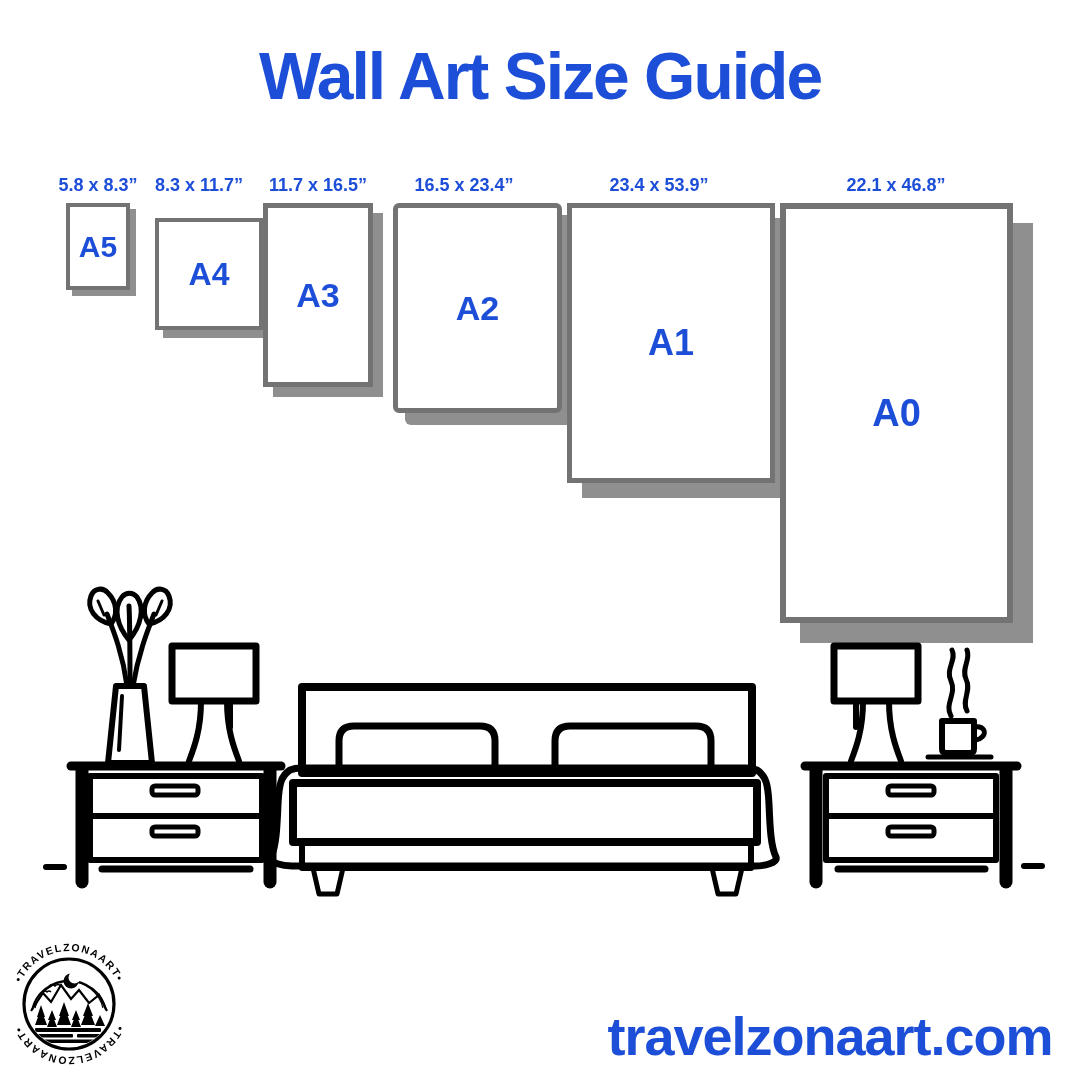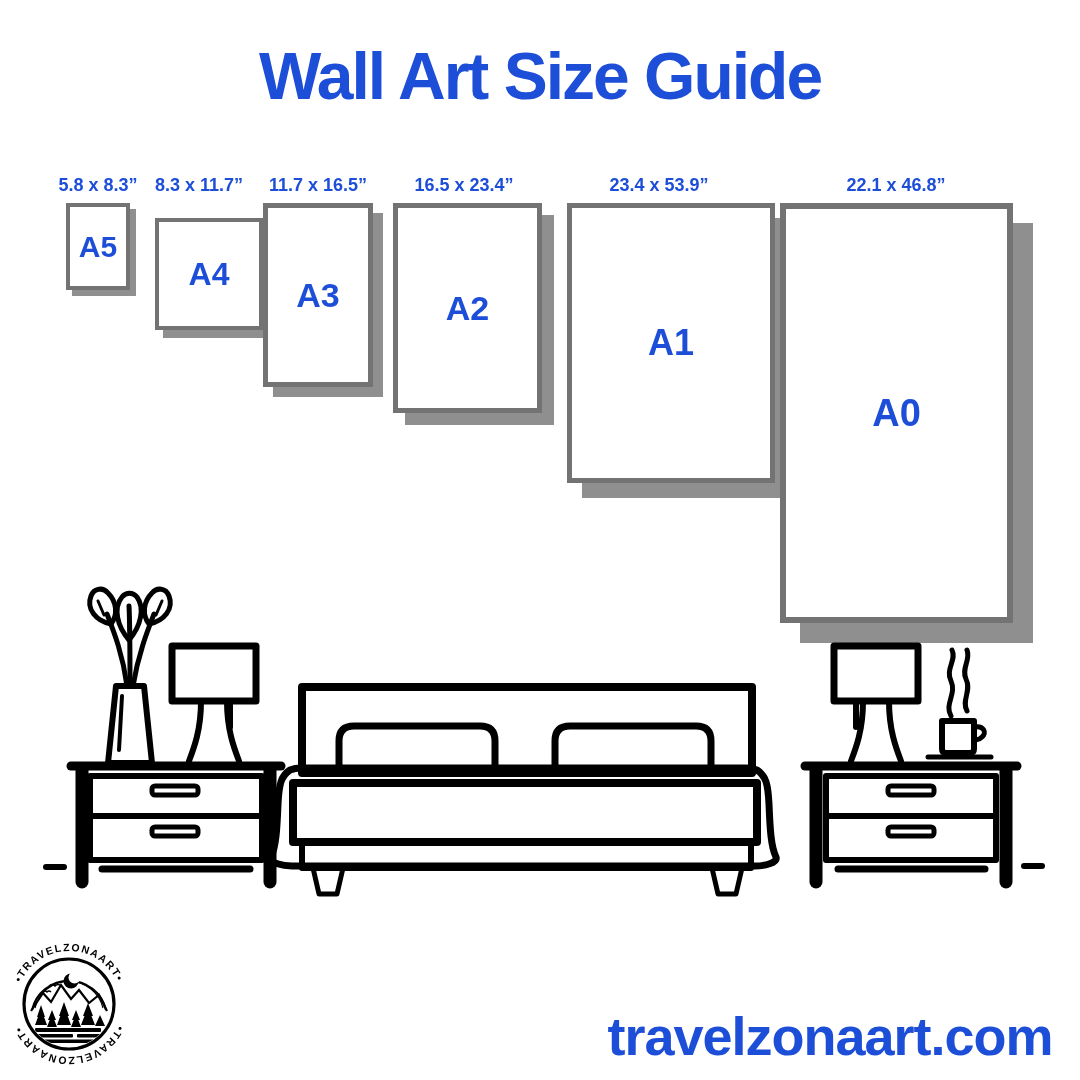--- a/index.html
+++ b/index.html
@@ -8,21 +8,21 @@
   .title{position:absolute;top:38px;left:0;width:1080px;text-align:center;
          font-size:66px;font-weight:bold;letter-spacing:-2px;}
   .size-label{position:absolute;top:175px;width:220px;text-align:center;
               font-size:18px;font-weight:bold;letter-spacing:0;}
   .frame{position:absolute;top:203px;background:#fff;border:4px solid #737373;
          display:flex;align-items:center;justify-content:center;
          font-weight:bold;box-sizing:border-box;}
   .f-a5{left:66px;width:64px;height:87px;box-shadow:6px 6px 0 #8f8f8f;font-size:30px;}
   .f-a4{left:155px;width:108px;height:112px;box-shadow:8px 8px 0 #8f8f8f;font-size:32px;margin-top:15px;}
   .f-a3{left:263px;width:110px;height:184px;border-width:5px;box-shadow:10px 10px 0 #8f8f8f;font-size:34px;}
-  .f-a2{left:393px;width:149px;height:210px;border-width:5px;box-shadow:12px 12px 0 #8f8f8f;font-size:34px;}
+  .f-a2{left:393px;width:169px;height:210px;border-width:5px;box-shadow:12px 12px 0 #8f8f8f;font-size:34px;border-radius:6px;}
   .f-a1{left:567px;width:208px;height:280px;border-width:5px;box-shadow:15px 15px 0 #8f8f8f;font-size:36px;}
   .f-a0{left:780px;width:233px;height:420px;border-width:6px;box-shadow:20px 20px 0 #8f8f8f;font-size:38px;}
   .l-a5{left:-12px}.l-a4{left:89px}.l-a3{left:208px}.l-a2{left:354px}.l-a1{left:549px}.l-a0{left:786px}
   .scene{position:absolute;left:0;top:580px;width:1080px;height:320px;}
   .scene path,.scene line,.scene rect{stroke:#000;stroke-linecap:round;stroke-linejoin:round;fill:none;}
   .logo{position:absolute;left:5px;top:935px;width:130px;height:130px;}
   .logo text{font-family:"Liberation Sans", sans-serif;font-weight:bold;font-size:10.5px;
              letter-spacing:1.5px;fill:#000;}
   .url{position:absolute;top:1005px;left:570px;width:520px;text-align:center;
        font-size:54px;font-weight:bold;letter-spacing:-1px;}

